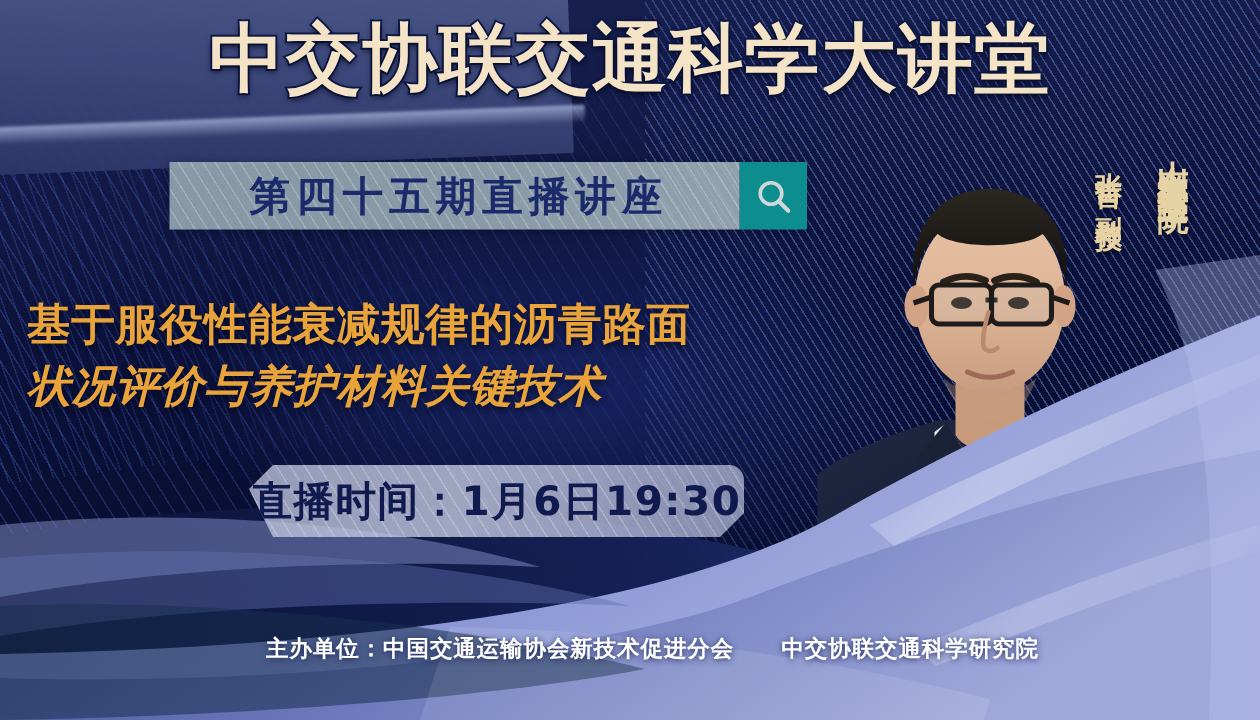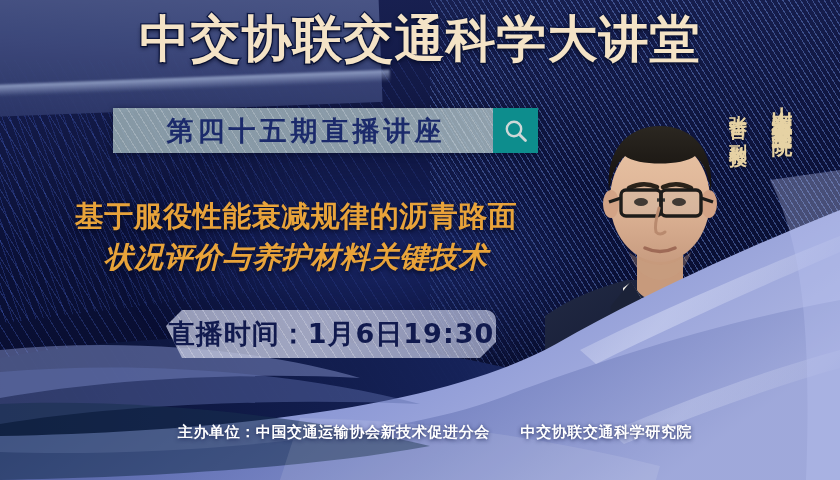--- a/index.html
+++ b/index.html
@@ -184,21 +184,21 @@
     display: flex;
     align-items: center;
     justify-content: center;
   }
 
   
   .lecture-title {
     position: absolute;
     left: 18px; top: 196px;
     width: 556px;
-    text-align: center;
+    text-align: left;
     font-size: 29px;
     line-height: 1.42;
     font-weight: 700;
     letter-spacing: .5px;
     color: #e8a33a;
     font-family: "DejaVu Sans", "Liberation Sans", sans-serif;
     text-shadow: 0 2px 5px rgba(3,7,28,.85);
   }
   .lecture-title .l2 { display: block; font-style: italic; }
 
@@ -263,21 +263,21 @@
 
   
   .footer {
     position: absolute;
     left: 0; right: 0; top: 423px;
     text-align: center;
     font-size: 15px;
     font-weight: 700;
     letter-spacing: .6px;
     color: #ffffff;
-    font-family: Liberation Serif, serif;
+    font-family: Liberation Sans, sans-serif;
     text-shadow: 0 1px 4px rgba(20,30,80,.9);
     white-space: nowrap;
     padding-left: 30px;
   }
   .footer .gap { display: inline-block; width: 22px; }
 </style>
 </head>
 <body>
 
 <div id="poster">

